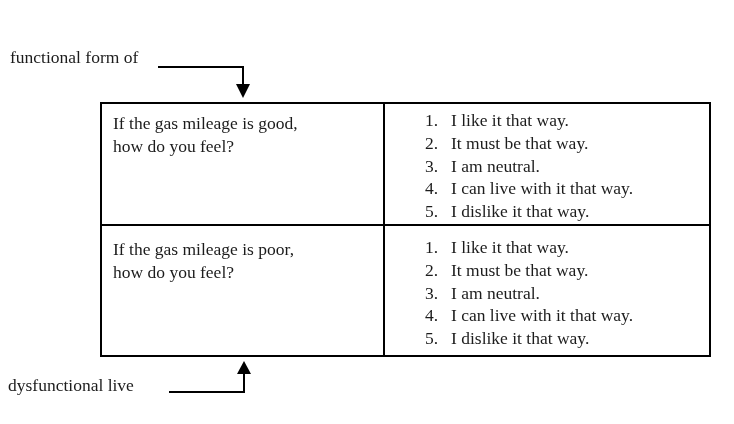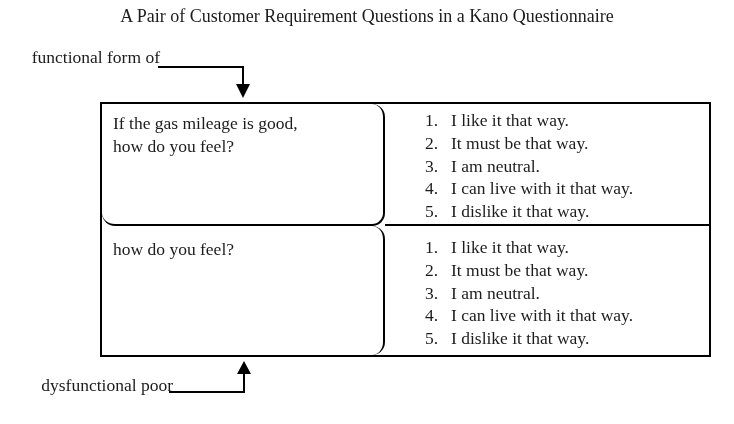--- a/index.html
+++ b/index.html
@@ -23,21 +23,21 @@
     position: absolute;
     top: 6px;
     left: 0;
     width: 100%;
     text-align: center;
     font-size: 18px;
     white-space: nowrap;
   }
   .side-label {
     position: absolute;
-    text-align: right;
+    text-align: left;
     line-height: 19px;
     white-space: nowrap;
   }
   .side-label.functional { left: 10px; top: 48px; width: 150px; }
   .side-label.dysfunctional { left: 8px; top: 376px; width: 165px; }
   .arrows {
     position: absolute;
     left: 0; top: 0;
     width: 734px; height: 424px;
     pointer-events: none;
@@ -48,34 +48,33 @@
     left: 100px;
     top: 102px;
     width: 611px;
     height: 255px;
     border: 2px solid var(--color-line);
     display: grid;
     grid-template-columns: 283px 1fr;
     grid-template-rows: 122px 1fr;
   }
   .cell { overflow: hidden; }
-  .cell.q { border-right: 2px solid var(--color-line); padding: 8px 3px 0 11px; line-height: 23px; border-radius: 13px; }
+  .cell.q { border-right: 2px solid var(--color-line); padding: 8px 3px 0 11px; line-height: 23px; }
   .cell.row1 { border-bottom: 2px solid var(--color-line); }
   .cell.q.row2 { padding-top: 12px; }
   .cell.opts { padding: 5px 4px 0 40px; }
   .cell.opts.row2 { padding-top: 10px; }
   .option { display: flex; line-height: 22.8px; }
   .option .num { width: 19px; margin-right: 7px; }
 </style>
 </head>
 <body>
 
 <div class="canvas">
 
-  <div class="title">A Pair of Customer Requirement Questions in a Kano Questionnaire</div>
 
   <div class="side-label functional">
     <div>functional form of</div>
   </div>
 
   <svg class="arrows" viewBox="0 0 734 424" xmlns="http://www.w3.org/2000/svg">
     <g>
       <path d="M158 67 H243 V84" fill="none" stroke="currentColor" stroke-width="2"></path>
       <polygon points="236,84 250,84 243,98" fill="currentColor"></polygon>
     </g>
@@ -109,20 +108,21 @@
         <span class="num">4.</span>
         <span class="txt">I can live with it that way.</span>
       </div>
       <div class="option">
         <span class="num">5.</span>
         <span class="txt">I dislike it that way.</span>
       </div>
     </div>
 
     <div class="cell q row2">
+      <div>If the gas mileage is poor,</div>
       <div>how do you feel?</div>
     </div>
 
     <div class="cell opts row2">
       <div class="option">
         <span class="num">1.</span>
         <span class="txt">I like it that way.</span>
       </div>
       <div class="option">
         <span class="num">2.</span>
@@ -138,16 +138,16 @@
       </div>
       <div class="option">
         <span class="num">5.</span>
         <span class="txt">I dislike it that way.</span>
       </div>
     </div>
 
   </div>
 
   <div class="side-label dysfunctional">
-    <div>dysfunctional poor</div>
+    <div>dysfunctional live</div>
   </div>
 
 </div>
 
 </body></html>

